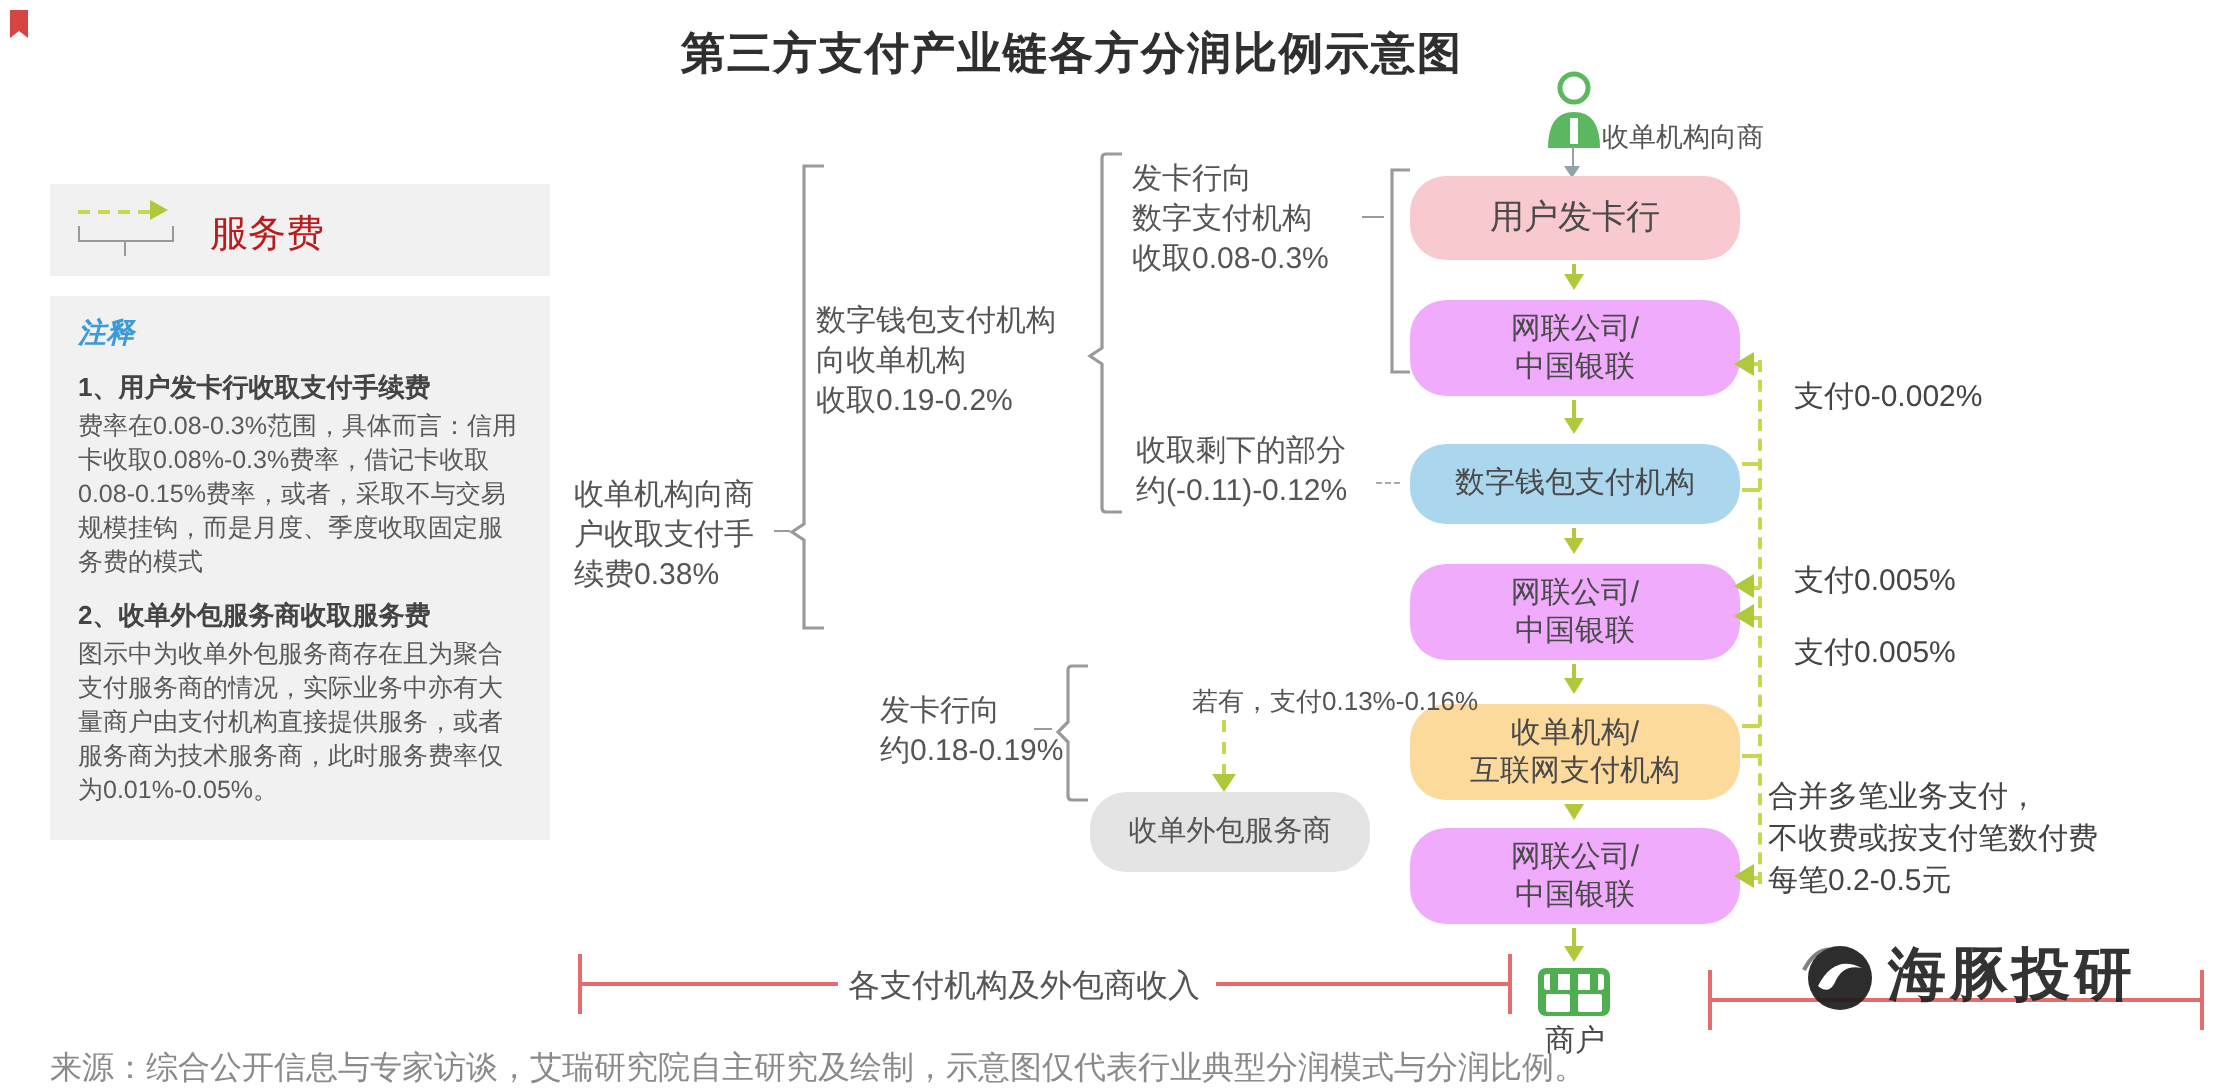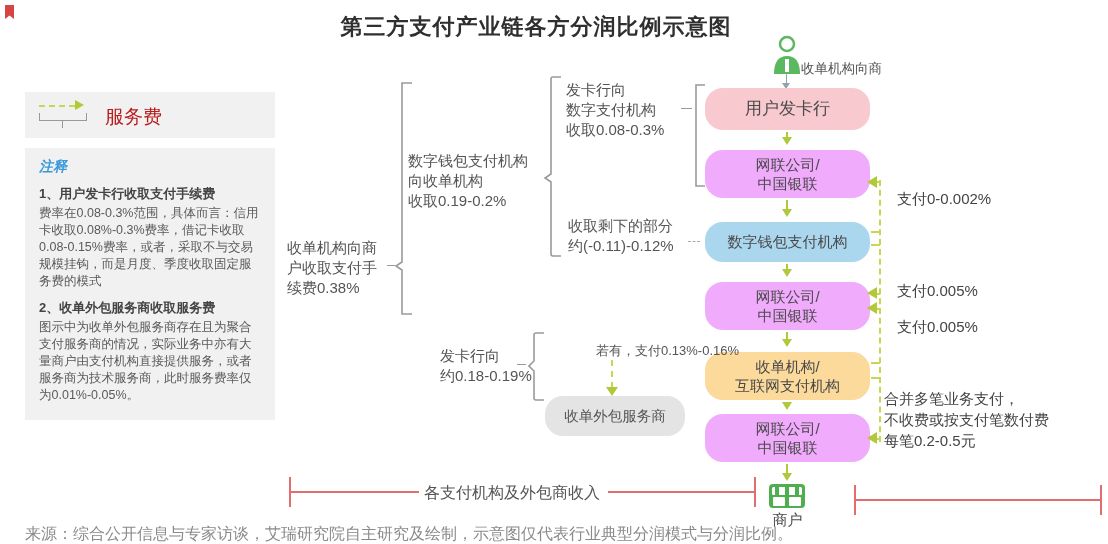--- a/index.html
+++ b/index.html
@@ -188,16 +188,24 @@
   <div class="abs red-line" style="left:289px;top:477px;width:2px;height:30px"></div>
   <div class="abs red-line" style="left:291px;top:491px;width:128px;height:2px"></div>
   <div class="abs bracket-label" style="left:424px;top:483px">各支付机构及外包商收入</div>
   <div class="abs red-line" style="left:608px;top:491px;width:146px;height:2px"></div>
   <div class="abs red-line" style="left:754px;top:477px;width:2px;height:30px"></div>
 
   <div class="abs red-line" style="left:854px;top:485px;width:2px;height:30px"></div>
   <div class="abs red-line" style="left:856px;top:499px;width:246px;height:2px"></div>
   <div class="abs red-line" style="left:1100px;top:485px;width:2px;height:30px"></div>
 
+  <div class="abs wm" style="left:900px;top:468px">
+    <svg width="38" height="38">
+      <path d="M2 16 Q8 4 18 6" fill="none" stroke="#777" stroke-width="2"></path>
+      <circle cx="20" cy="20" r="16" fill="#1c1c1c"></circle>
+      <path d="M9 24 Q17 8 31 15 Q22 13 18 21 Q15 29 9 24 Z" fill="#fff"></path>
+    </svg>
+    <span>海豚投研</span>
+  </div>
 
   <div class="abs src" style="left:25px;top:524px">来源：综合公开信息与专家访谈，艾瑞研究院自主研究及绘制，示意图仅代表行业典型分润模式与分润比例。</div>
 
 </div>
 
 </body></html>

